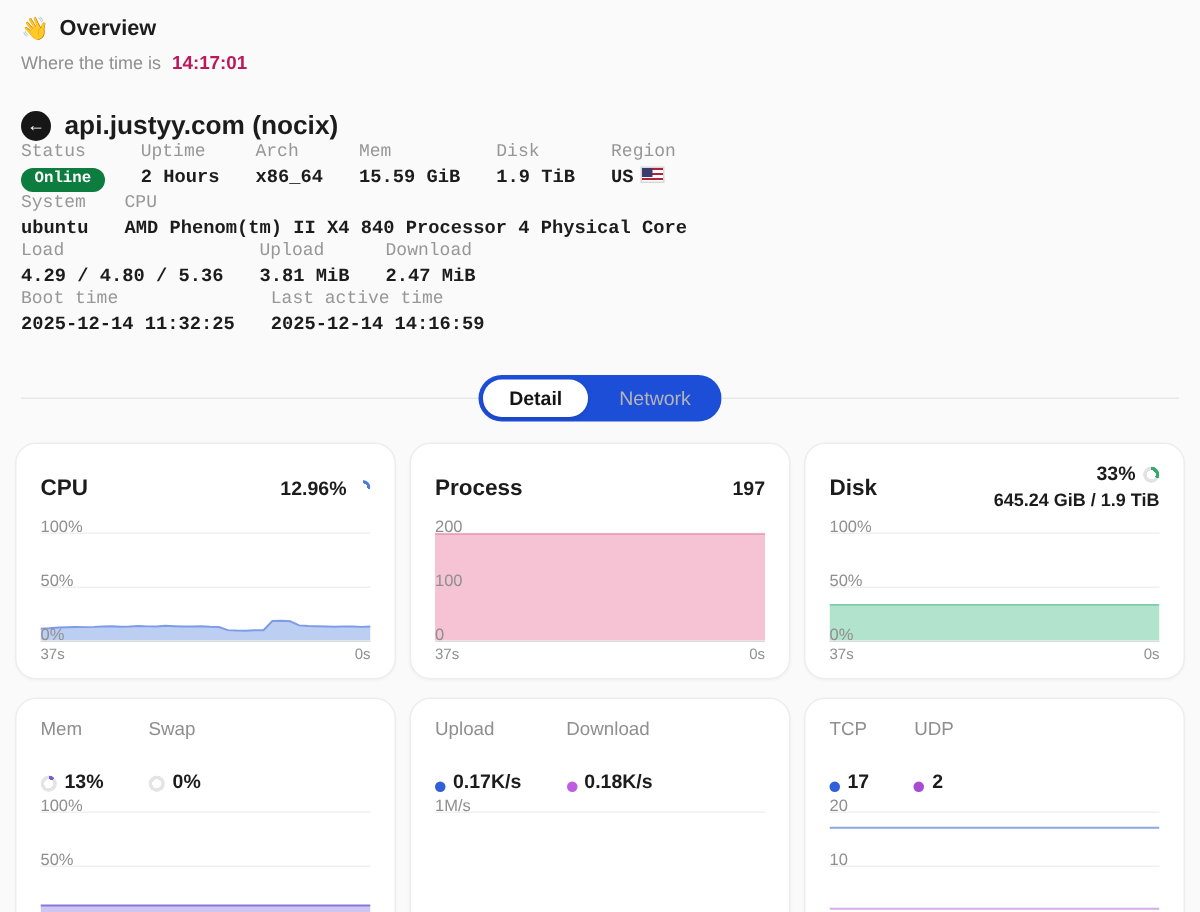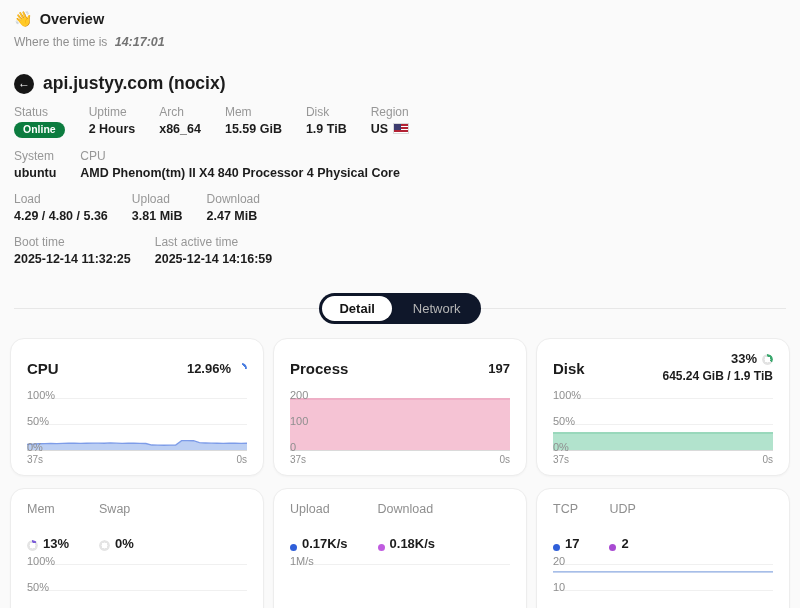--- a/index.html
+++ b/index.html
@@ -10,51 +10,51 @@
     color:#1c1c1c;
     font-size:13px;
   }
   .page { padding:10px 14px 0; }
 
   
   .overview-row { display:flex; align-items:center; gap:7px; }
   .overview-emoji { font-size:15px; }
   .overview-title { font-size:14.5px; font-weight:bold; }
   .time-row { margin-top:7px; font-size:12px; color:#8f8f8f; }
-  .time-value { color:#737373; font-weight:bold; margin-left:4px; font-size:12.5px;font-style:italic; }
+  .time-value { color:#be185d; font-weight:bold; margin-left:4px; font-size:12.5px; }
 
   
   .server { margin-top:24px; }
   .server-title-row { display:flex; align-items:center; gap:9px; }
   .back-btn {
     width:20px; height:20px; border-radius:50%; background:#161616; color:#fff;
     border:none; display:flex; align-items:center; justify-content:center;
     font-size:12px; line-height:1; cursor:pointer; flex:none; padding-bottom:1px;
   }
   .server-name { font-size:17.5px; font-weight:bold; }
 
-  .info-row { display:flex; gap:24px; margin-top:11px; }
+  .info-row { display:flex; gap:24px; margin-top:0;font-family:Liberation Mono, monospace; }
   .field-label { font-size:12px; color:#979797; line-height:14px; }
   .field-value { font-size:12.5px; font-weight:bold; margin-top:3px; line-height:15px; white-space:nowrap; }
   .badge {
     display:inline-block; background:#0c7c3f; color:#fff; font-size:10.5px;
     font-weight:bold; padding:2px 9px 3px; border-radius:10px; line-height:1;
   }
   .flag {
     display:inline-block; width:16px; height:11px; margin-left:5px; vertical-align:-1px;
     background:
       linear-gradient(#3c3b6e,#3c3b6e) top left / 7px 6px no-repeat,
       repeating-linear-gradient(180deg,#b22234 0 1.6px,#ffffff 1.6px 3.2px);
     border:0.5px solid #d8d8d8;
   }
 
   
   .tabs-divider { display:flex; align-items:center; margin:26px 0 14px; }
   .divider-line { flex:1; height:1px; background:#e7e7e7; }
-  .tabs { background:#0f172a; border-radius:20px; padding:3px; display:flex; gap:4px; }
+  .tabs { background:#1d4ed8; border-radius:20px; padding:3px; display:flex; gap:4px; }
   .tab {
     padding:6px 17px; font-size:13px; border-radius:16px; color:#b5b5b5;
     cursor:pointer; line-height:1; border:none; background:transparent;
     font-family:inherit;
   }
   .tab.active { background:#fff; color:#141414; font-weight:bold; box-shadow:0 1px 3px rgba(0,0,0,.14); }
 
   
   .cards { display:grid; grid-template-columns:repeat(3,1fr); gap:12px 9px; margin:0 -4px; }
   .card {
@@ -68,21 +68,21 @@
   .head-col { display:flex; flex-direction:column; align-items:flex-end; gap:3px; }
   .head-col .line { display:flex; align-items:center; gap:5px; font-size:12px; font-weight:bold; line-height:1.15; }
   .ring { width:11px; height:11px; border-radius:50%; display:inline-block; flex:none; }
   .dot { width:7px; height:7px; border-radius:50%; display:inline-block; flex:none; }
   .groups { display:flex; gap:30px; }
   .glabel { font-size:12.5px; color:#8f8f8f; line-height:14px; }
   .gval { display:flex; align-items:flex-end; gap:5px; font-size:13px; font-weight:bold; margin-top:20px; }
 
   
   .chart { margin-top:13px; }
-  .plot { position:relative; height:52px; }
+  .plot { position:relative; height:72px; }
   .plot svg { position:absolute; inset:0; width:100%; height:100%; display:block; }
   .gl { position:absolute; left:0; right:0; height:1px; background:#f0f0f0; }
   .gl.axis { background:#dadada; }
   .yt {
     position:absolute; left:0; transform:translateY(-76%); font-size:11px;
     color:#8f8f8f; line-height:1; z-index:2;
   }
   .xrow { display:flex; justify-content:space-between; font-size:10px; color:#8f8f8f; margin-top:4px; }
 </style>
 </head>

